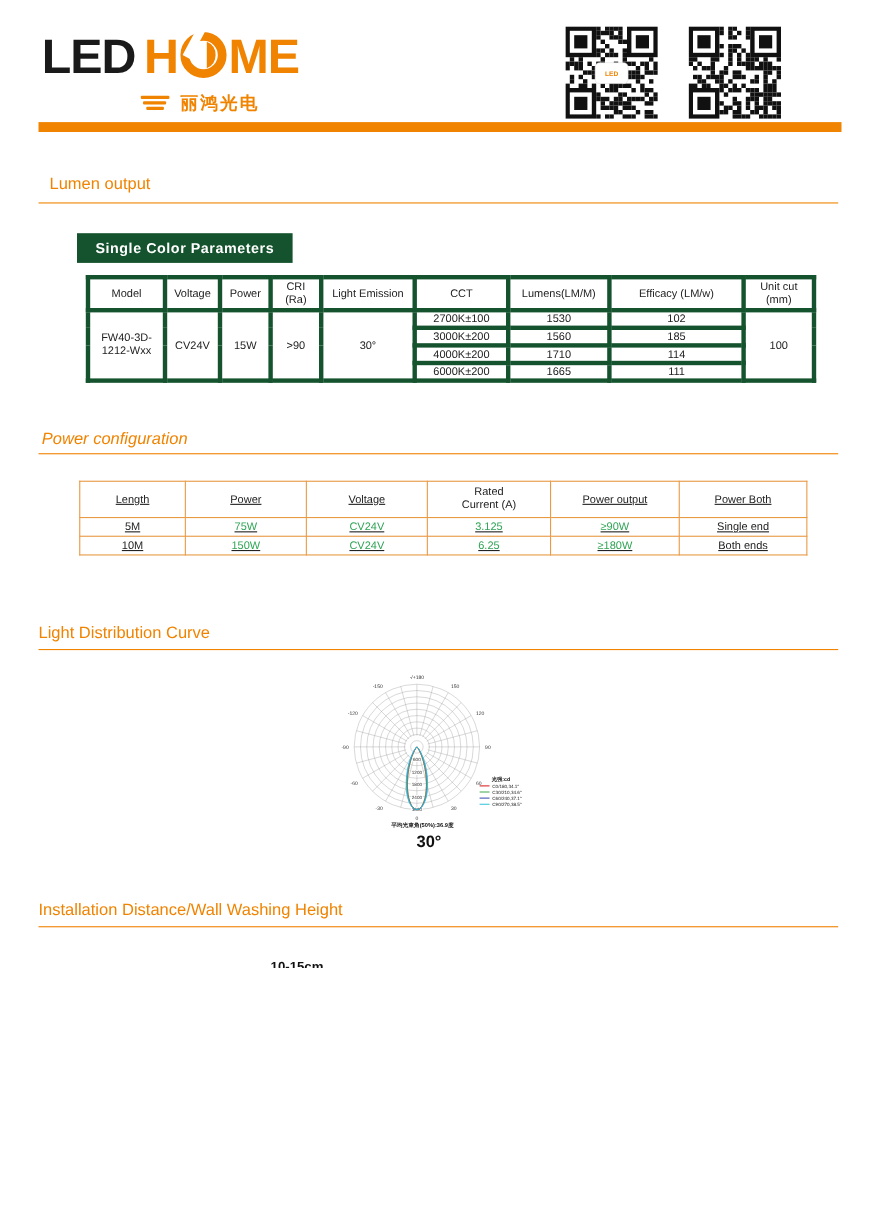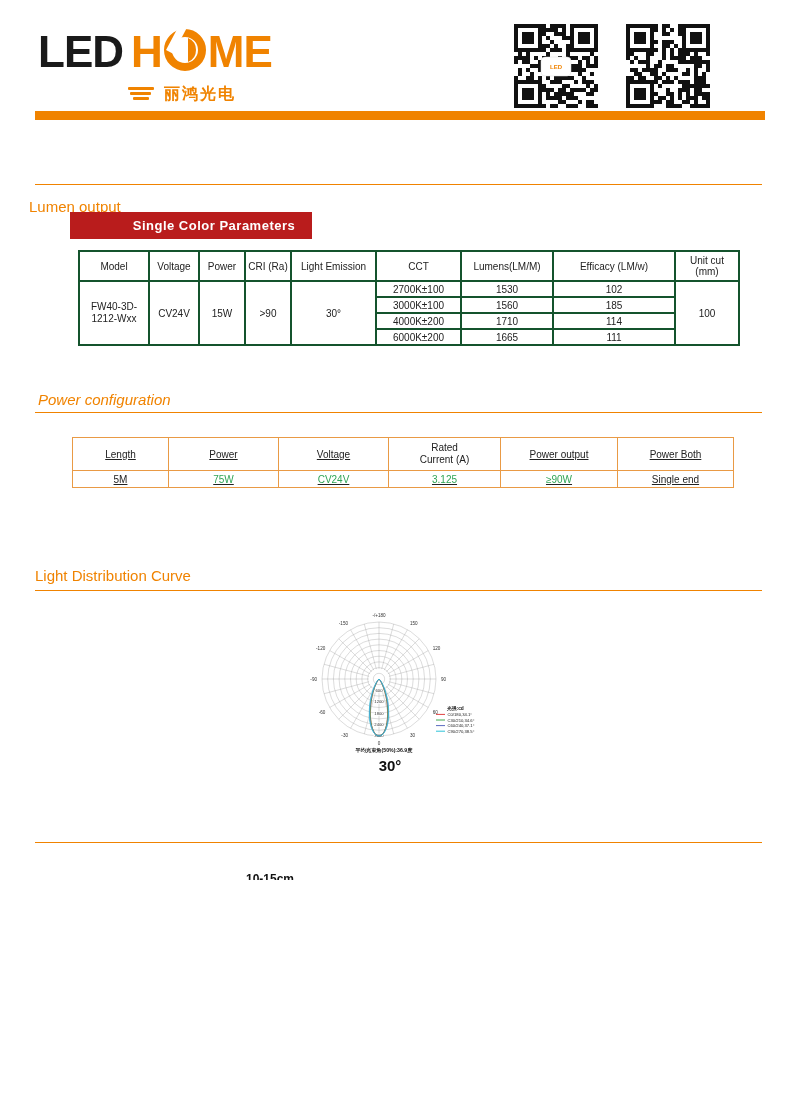--- a/index.html
+++ b/index.html
@@ -20,30 +20,29 @@
   .logo-cn { color:#F08300; font-weight:bold; font-size:16px; letter-spacing:2px; }
 
   .qr { background:#fff; }
   .top-bar { left:35px; top:111px; width:730px; height:9px; background:#F08300; }
 
   
   .sec-title { color:#F08300; font-size:15px; }
   .sec-rule { height:1px; background:#F08300; width:727px; left:35px; }
 
   .badge {
-    left:70px; top:212px; width:196px; height:27px; background:#b91c1c;
+    left:70px; top:212px; width:196px; height:27px; background:#14532d;
     color:#fff; font-weight:bold; font-size:13px; text-align:center; line-height:27px;
     letter-spacing:0.5px;
-    padding-left:46px;
   }
 
   
   table { border-collapse:collapse; table-layout:fixed; }
   .t1 { width:660px; font-size:10px; }
-  .t1 th, .t1 td { border:2px solid #14532d; text-align:center; vertical-align:middle; font-weight:normal; padding:0 2px; }
+  .t1 th, .t1 td { border:4px solid #14532d; text-align:center; vertical-align:middle; font-weight:normal; padding:0 2px; }
   .t1 thead tr { height:30px; }
   .t1 tbody tr { height:16px; }
   .t1 .model-cell { word-break:break-word; line-height:1.25; }
 
   
   .t2 { width:661px; font-size:10px;text-decoration:underline; }
   .t2 th, .t2 td { border:1px solid #E99A45; text-align:center; vertical-align:middle; font-weight:normal; padding:0 2px; }
   .t2 thead tr { height:33px; }
   .t2 tbody tr { height:17px; }
   .t2 .green { color:#2FA455; }
@@ -423,21 +422,21 @@
       <rect x="56" y="0" width="28" height="28" fill="#111"></rect>
       <rect x="60" y="4" width="20" height="20" fill="#fff"></rect>
       <rect x="64" y="8" width="12" height="12" fill="#111"></rect>
       <rect x="0" y="56" width="28" height="28" fill="#111"></rect>
       <rect x="4" y="60" width="20" height="20" fill="#fff"></rect>
       <rect x="8" y="64" width="12" height="12" fill="#111"></rect>
     </svg>
 
   <div class="abs top-bar"></div>
 
-  <div class="abs sec-title" style="left:29px; top:159px;margin-top:39px;">Lumen output</div>
+  <div class="abs sec-title" style="left:45px; top:159px;">Lumen output</div>
   <div class="abs sec-rule" style="top:184px;"></div>
 
   <div class="abs badge">Single Color Parameters</div>
 
   <div class="abs" style="left:78px; top:250px;">
     <table class="t1" id="lumen-table">
         <colgroup>
           <col style="width:70px">
           <col style="width:50px">
           <col style="width:46px">
@@ -467,21 +466,21 @@
             <td rowspan="4">CV24V</td>
             <td rowspan="4">15W</td>
             <td rowspan="4">&gt;90</td>
             <td rowspan="4">30°</td>
             <td>2700K±100</td>
             <td>1530</td>
             <td>102</td>
             <td rowspan="4">100</td>
           </tr>
           <tr>
-            <td>3000K±100</td>
+            <td>3000K±200</td>
             <td>1560</td>
             <td>185</td>
           </tr>
           <tr>
             <td>4000K±200</td>
             <td>1710</td>
             <td>114</td>
           </tr>
           <tr>
             <td>6000K±200</td>
@@ -516,20 +515,28 @@
           </tr>
         </thead>
         <tbody>
           <tr>
             <td class="">5M</td>
             <td class="green">75W</td>
             <td class="green">CV24V</td>
             <td class="green">3.125</td>
             <td class="green">≥90W</td>
             <td class="">Single end</td>
+          </tr>
+          <tr>
+            <td class="">10M</td>
+            <td class="green">150W</td>
+            <td class="green">CV24V</td>
+            <td class="green">6.25</td>
+            <td class="green">≥180W</td>
+            <td class="">Both ends</td>
           </tr>
         </tbody>
       </table>
   </div>
 
   <div class="abs sec-title" style="left:35px; top:567px;">Light Distribution Curve</div>
   <div class="abs sec-rule" style="top:590px;"></div>
 
   <svg class="abs" style="left:290px; top:606px;" width="245" height="150" id="polar-chart">
       <circle cx="89" cy="73" r="5.70" fill="none" stroke="#9a9a9a" stroke-width="0.35"></circle>
@@ -593,20 +600,21 @@
       <line x1="146" y1="114" x2="155" y2="114" stroke="#3fa84f" stroke-width="1"></line>
       <text x="157.5" y="115.6" font-size="4.2" fill="#222">C30/210,34.6°</text>
       <line x1="146" y1="119.60000000000001" x2="155" y2="119.60000000000001" stroke="#5b6bbf" stroke-width="1"></line>
       <text x="157.5" y="121.2" font-size="4.2" fill="#222">C60/240,37.1°</text>
       <line x1="146" y1="125.2" x2="155" y2="125.2" stroke="#2ec2d8" stroke-width="1"></line>
       <text x="157.5" y="126.8" font-size="4.2" fill="#222">C90/270,38.5°</text>
       <text x="94" y="146" font-size="5.2" font-weight="bold" fill="#111" text-anchor="middle">平均光束角(50%):36.9度</text>
     </svg>
   <div class="abs beam-angle-caption">30°</div>
 
+  <div class="abs sec-title" style="left:35px; top:819px;">Installation Distance/Wall Washing Height</div>
   <div class="abs sec-rule" style="top:842px;"></div>
 
   <div class="abs dist-label" style="left:230px; top:872px; width:80px;">10-15cm</div>
   <svg class="abs" style="left:254px; top:886px;" width="28" height="7">
     <path d="M0.5 0 V7 M27.5 0 V7 M0.5 3.5 H27.5" stroke="#888" stroke-width="1" fill="none"></path>
   </svg>
   <svg class="abs" style="left:204px; top:893px;" width="22" height="152">
     <path d="M2 0.5 H20 M11 0.5 V151.5 M2 151.5 H20" stroke="#888" stroke-width="1" fill="none"></path>
   </svg>
   <div class="abs height-label" style="left:168px; top:958px;">5m</div>

